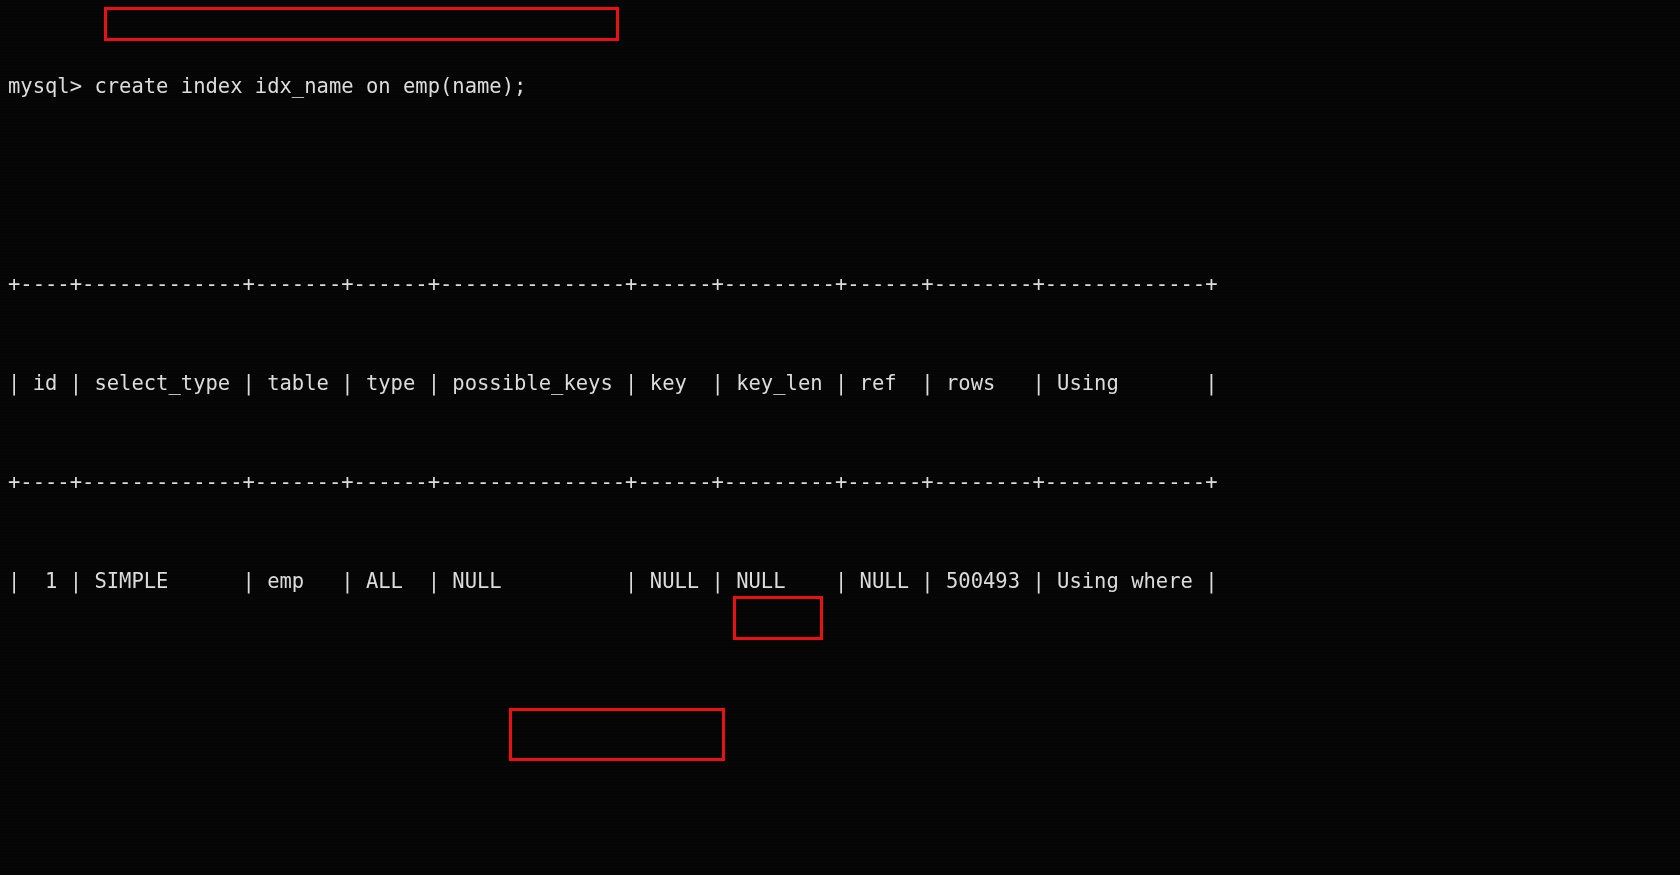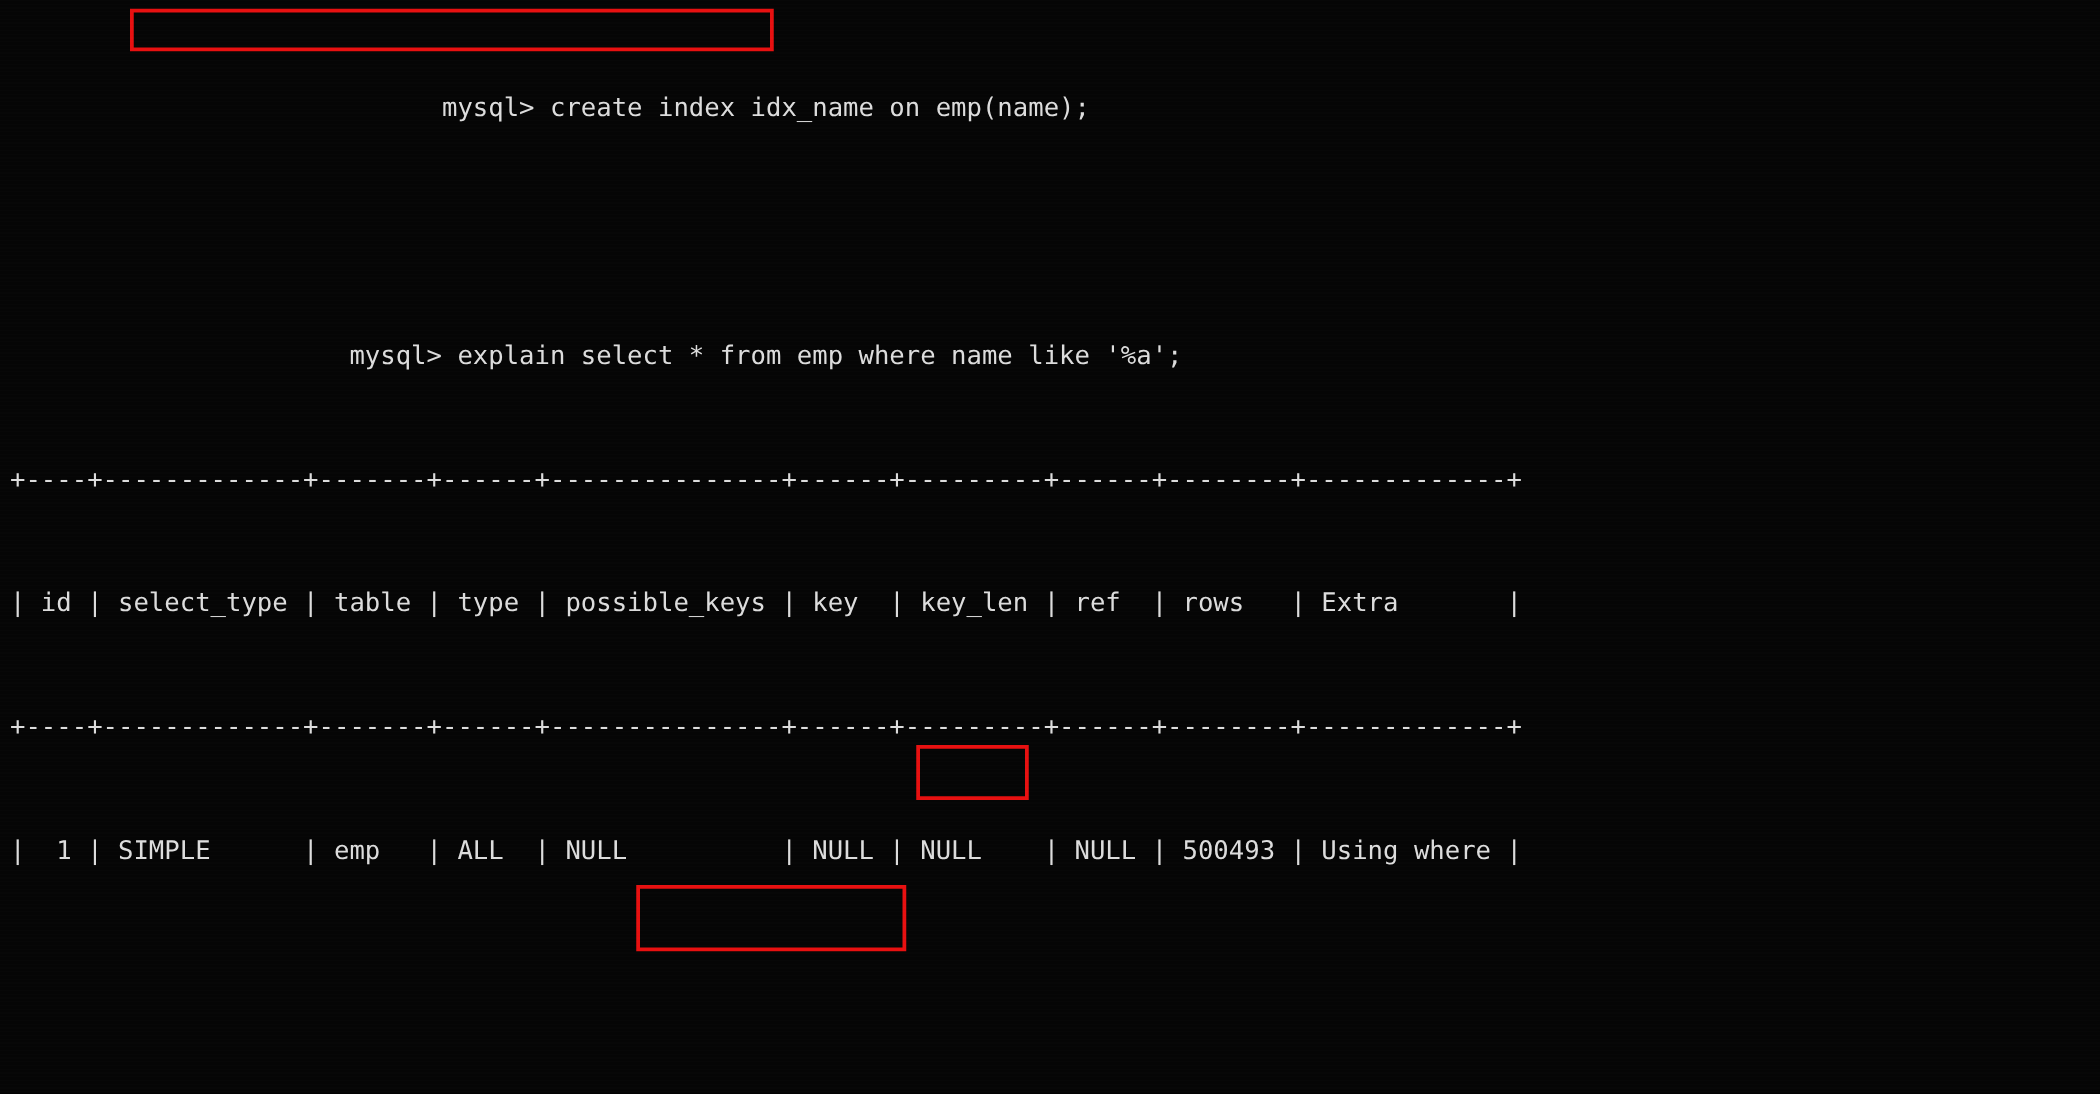--- a/index.html
+++ b/index.html
@@ -24,21 +24,20 @@
     line-height: 33px;
     letter-spacing: 0px;
     color: #dcdcdc;
     white-space: pre;
     font-family: "DejaVu Sans Mono", "Liberation Mono", monospace;
   }
   .tline {
     white-space: pre;
     height: 33px;
     display: block;
-    text-align: center;
   }
   .tline.blank { color: transparent; }
   .hl-box {
     position: absolute;
     border: 3px solid #e81010;
     box-sizing: border-box;
     pointer-events: none;
     background: transparent;
   }
   
@@ -57,23 +56,22 @@
   }
 </style>
 </head>
 <body>
 
 <div id="screen">
 
   <div id="term">
     <span class="tline">mysql&gt; create index idx_name on emp(name);</span>
     <span class="tline blank"></span>
-    <span class="tline">mysql&gt; explain select * from emp where name like '%a';</span>
     <span class="tline">+----+-------------+-------+------+---------------+------+---------+------+--------+-------------+</span>
-    <span class="tline">| id | select_type | table | type | possible_keys | key  | key_len | ref  | rows   | Extra       |</span>
+    <span class="tline">| id | select_type | table | type | possible_keys | key  | key_len | ref  | rows   | Using       |</span>
     <span class="tline">+----+-------------+-------+------+---------------+------+---------+------+--------+-------------+</span>
     <span class="tline">|  1 | SIMPLE      | emp   | ALL  | NULL          | NULL | NULL    | NULL | 500493 | Using where |</span>
     
     
     
     
     
     
     
     

